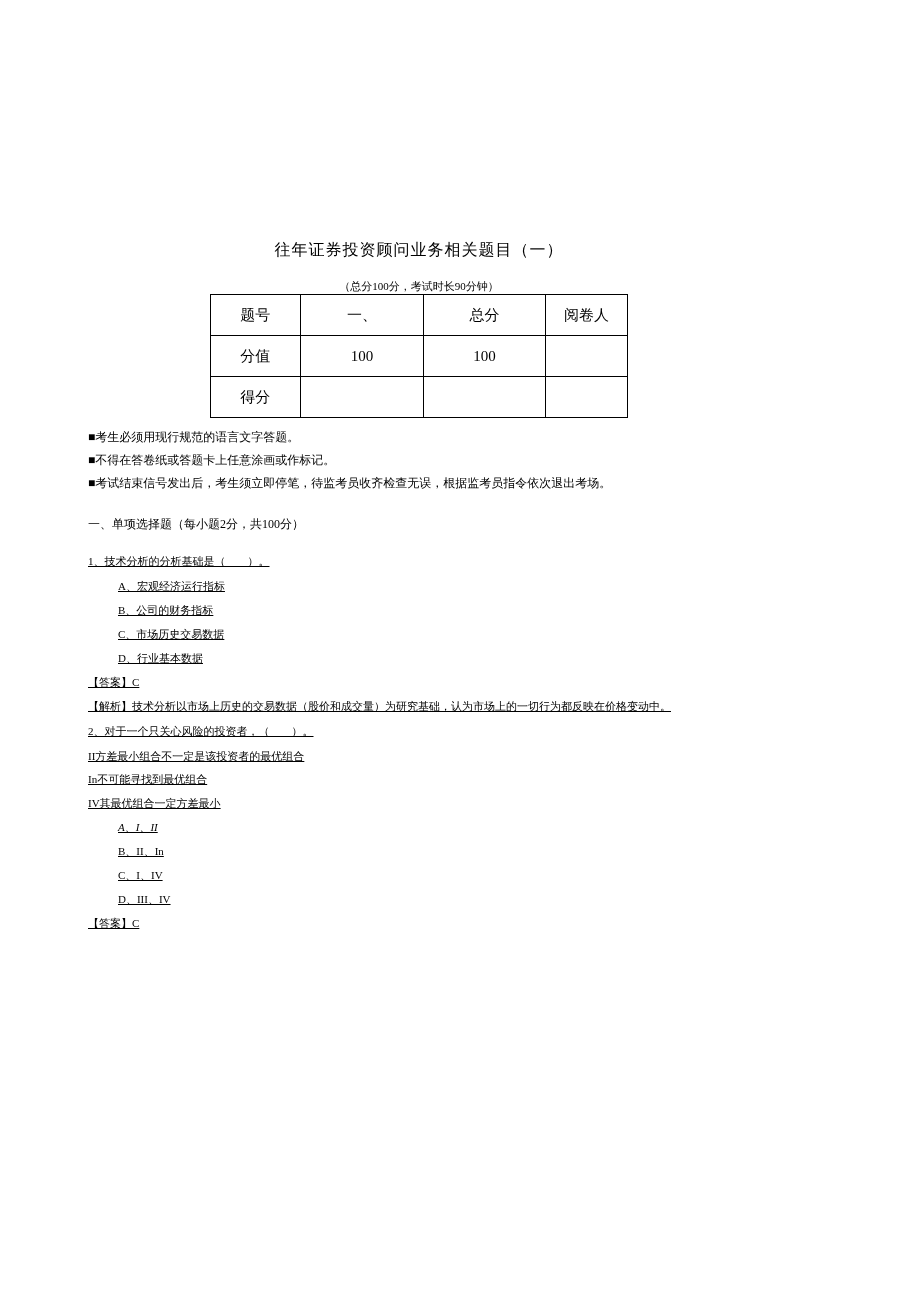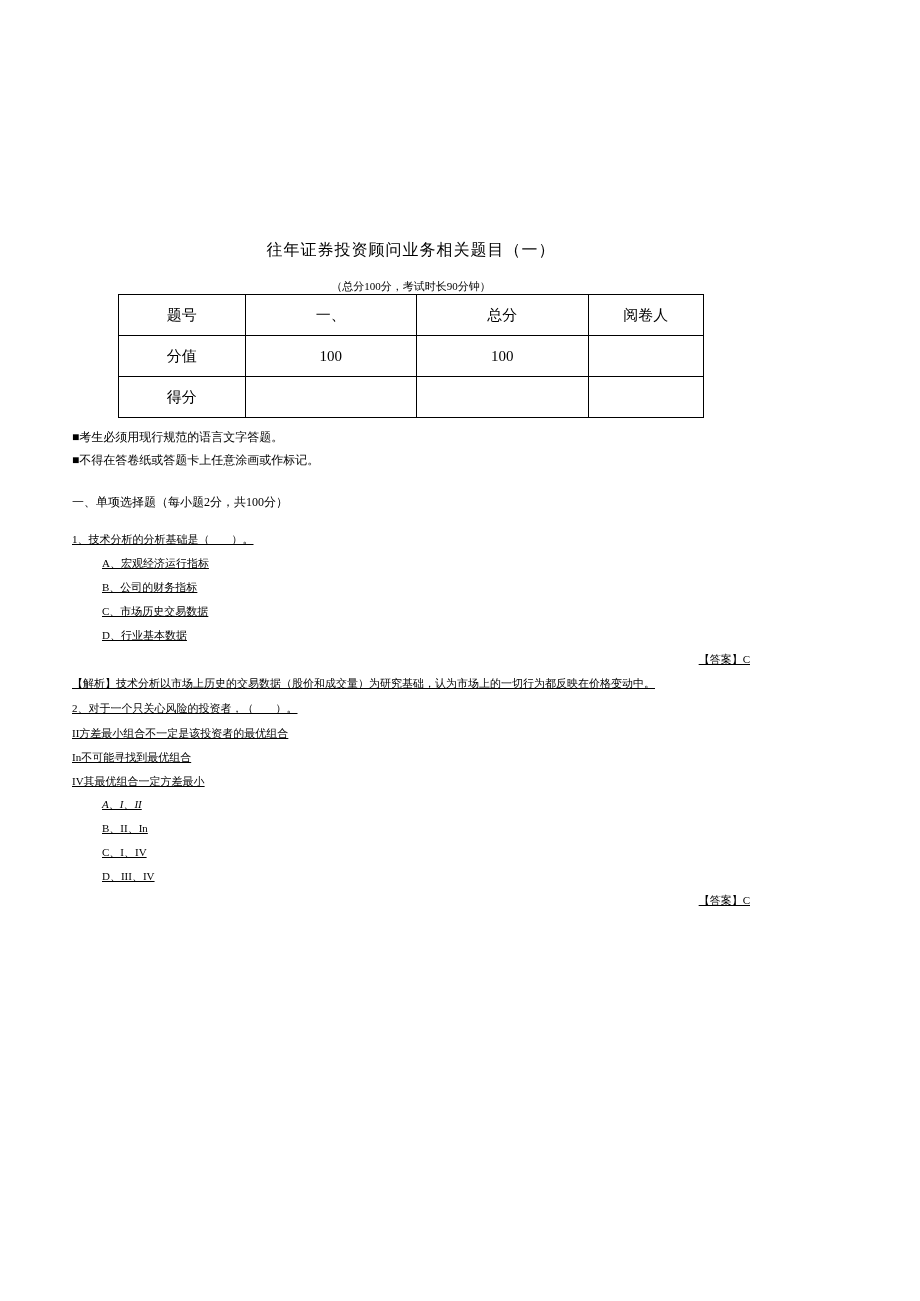--- a/index.html
+++ b/index.html
@@ -4,36 +4,37 @@
   <style>
     body {
       margin: 0;
       padding: 0;
       font-family: "SimSun", "宋体", serif;
       background: #ffffff;
       width: 920px;
     }
     .page {
       padding: 240px 170px 80px 72px;
+      margin-left: 16px;
     }
     .title {
       text-align: center;
       font-size: 16px;
       margin-bottom: 18px;
       letter-spacing: 1px;
     }
     .subtitle {
       text-align: center;
       font-size: 11px;
       margin-bottom: 0;
     }
     table.score {
       border-collapse: collapse;
       margin: 0 auto;
-      width: 586px;
+      width: 418px;
     }
     table.score td {
       border: 1px solid #000;
       text-align: center;
       font-size: 15px;
       height: 38px;
       vertical-align: middle;
     }
     table.score .col1 { width: 110px; }
     table.score .col2 { width: 150px; }
@@ -57,21 +58,20 @@
       margin: 4px 0;
     }
     .options {
       padding-left: 30px;
     }
     .options p {
       margin: 3px 0;
     }
     .answer {
       margin: 3px 0;
-      text-align: right;
     }
     .explain {
       margin: 3px 0;
     }
     .sub {
       margin: 3px 0;
     }
   </style>
 </head>
 <body>
@@ -100,20 +100,21 @@
       <td></td>
       <td></td>
       <td></td>
     </tr>
   </tbody>
     </table>
 
   <div class="notes">
     <div>■考生必须用现行规范的语言文字答题。</div>
     <div>■不得在答卷纸或答题卡上任意涂画或作标记。</div>
+    <div>■考试结束信号发出后，考生须立即停笔，待监考员收齐检查无误，根据监考员指令依次退出考场。</div>
   </div>
 
   <div class="section-heading">一、单项选择题（每小题2分，共100分）</div>
 
   <div class="question">
     <p class="stem">1、技术分析的分析基础是（　　）。</p>
     <div class="options">
       <p>A、宏观经济运行指标</p>
       <p>B、公司的财务指标</p>
       <p>C、市场历史交易数据</p>

